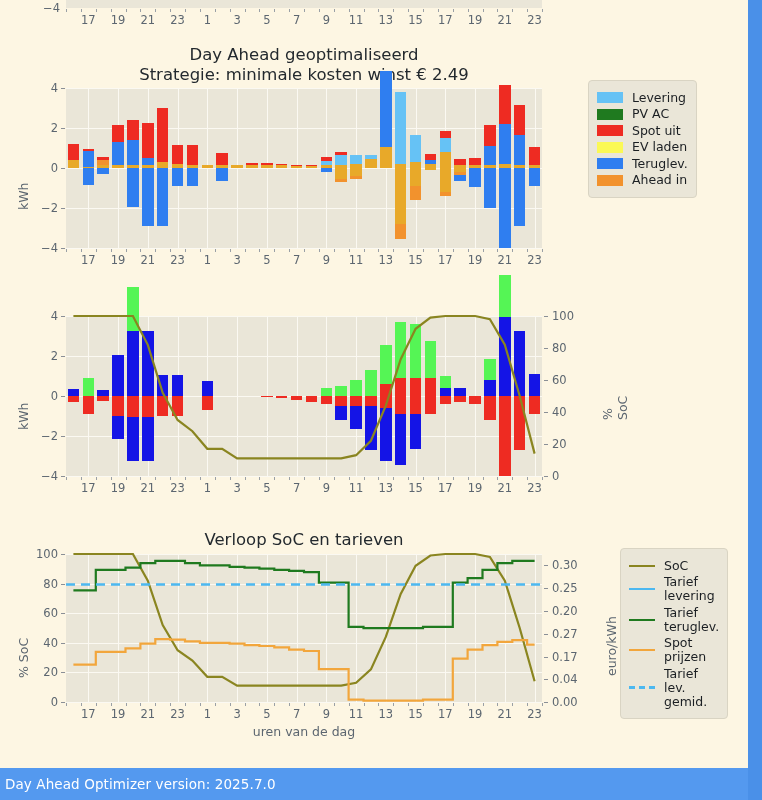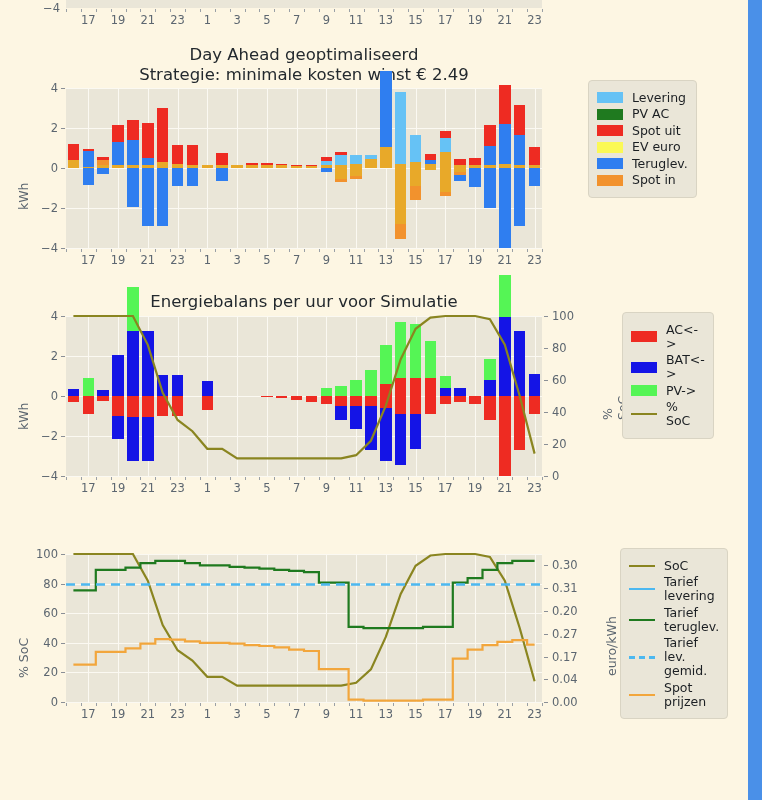--- a/index.html
+++ b/index.html
@@ -297,35 +297,34 @@
         <div class="row">
           <span class="sw" style="background:#1f7a1f;"></span>
           <span class="lbl">PV AC</span>
         </div>
         <div class="row">
           <span class="sw" style="background:#ee2b22;"></span>
           <span class="lbl">Spot uit</span>
         </div>
         <div class="row">
           <span class="sw" style="background:#fbf954;"></span>
-          <span class="lbl">EV euro</span>
+          <span class="lbl">EV laden</span>
         </div>
         <div class="row">
           <span class="sw" style="background:#2f7ef0;"></span>
           <span class="lbl">Teruglev.</span>
         </div>
         <div class="row">
           <span class="sw" style="background:#f2922d;"></span>
-          <span class="lbl">Spot in</span>
+          <span class="lbl">Ahead in</span>
         </div>
       </div>
   </div>
 
   <div class="chart" style="left:0;top:290px;width:620px;height:230px;">
-    <div class="ctitle" style="left:66px;width:476px;top:2px;">Energiebalans per uur voor Simulatie</div>
     <div class="axtitle rot" style="left:16px;top:140px;">kWh</div>
     <div class="axtitle rot" style="left:600px;top:130px;">% SoC</div>
     <div class="plot" style="left:66px;top:26px;width:476px;height:160px;" id="c2-plot">
         <div class="gridline" style="top:160.0px;"></div>
         <div class="gridline" style="top:120.0px;"></div>
         <div class="gridline" style="top:80.0px;"></div>
         <div class="gridline" style="top:40.0px;"></div>
         <div class="gridline" style="top:0.0px;"></div>
         <div class="gridline-v" style="left:22.3px;"></div>
         <div class="gridline-v" style="left:52.1px;"></div>
@@ -487,43 +486,27 @@
         <div class="xtick" style="left:296.6px;top:191px;">7</div>
         <div class="xtick" style="left:326.3px;top:191px;">9</div>
         <div class="xtick" style="left:356.1px;top:191px;">11</div>
         <div class="xtick" style="left:385.8px;top:191px;">13</div>
         <div class="xtick" style="left:415.6px;top:191px;">15</div>
         <div class="xtick" style="left:445.3px;top:191px;">17</div>
         <div class="xtick" style="left:475.1px;top:191px;">19</div>
         <div class="xtick" style="left:504.8px;top:191px;">21</div>
         <div class="xtick" style="left:534.6px;top:191px;">23</div>
       </div>
-    <div class="legend" id="c2-legend" style="left:622px;top:22px;">
-        <div class="row">
-          <span class="sw" style="background:#ee2b22;"></span>
-          <span class="lbl">AC&lt;-&gt;</span>
-        </div>
-        <div class="row">
-          <span class="sw" style="background:#1414e6;"></span>
-          <span class="lbl">BAT&lt;-&gt;</span>
-        </div>
-        <div class="row">
-          <span class="sw" style="background:#55f555;"></span>
-          <span class="lbl">PV-&gt;</span>
-        </div>
-        <div class="row">
-          <span class="swline" style="border-top-color:#8a8520;"></span>
-          <span class="lbl">% SoC</span>
-        </div>
-      </div>
   </div>
 
   <div class="chart" style="left:0;top:528px;width:620px;height:240px;">
+    <div class="ctitle" style="left:66px;width:476px;top:2px;">Verloop SoC en tarieven</div>
     <div class="axtitle rot" style="left:16px;top:150px;">% SoC</div>
     <div class="axtitle rot" style="left:604px;top:148px;">euro/kWh</div>
+    <div class="axtitle" style="left:66px;width:476px;text-align:center;top:196px;">uren van de dag</div>
     <div class="plot" style="left:66px;top:26px;width:476px;height:148px;" id="c3-plot">
         <div class="gridline" style="top:148.0px;"></div>
         <div class="gridline" style="top:118.4px;"></div>
         <div class="gridline" style="top:88.8px;"></div>
         <div class="gridline" style="top:59.2px;"></div>
         <div class="gridline" style="top:29.6px;"></div>
         <div class="gridline" style="top:0.0px;"></div>
         <div class="gridline-v" style="left:22.3px;"></div>
         <div class="gridline-v" style="left:52.1px;"></div>
         <div class="gridline-v" style="left:81.8px;"></div>
@@ -566,21 +549,21 @@
         <div class="ytick-r" style="left:552px;top:174.0px;">0.00</div>
         <div class="tickmark" style="left:544px;top:151.2px;"></div>
         <div class="ytick-r" style="left:552px;top:151.2px;">0.04</div>
         <div class="tickmark" style="left:544px;top:128.5px;"></div>
         <div class="ytick-r" style="left:552px;top:128.5px;">0.17</div>
         <div class="tickmark" style="left:544px;top:105.7px;"></div>
         <div class="ytick-r" style="left:552px;top:105.7px;">0.27</div>
         <div class="tickmark" style="left:544px;top:82.9px;"></div>
         <div class="ytick-r" style="left:552px;top:82.9px;">0.20</div>
         <div class="tickmark" style="left:544px;top:60.2px;"></div>
-        <div class="ytick-r" style="left:552px;top:60.2px;">0.31</div>
+        <div class="ytick-r" style="left:552px;top:60.2px;">0.25</div>
         <div class="tickmark" style="left:544px;top:37.4px;"></div>
         <div class="ytick-r" style="left:552px;top:37.4px;">0.30</div>
       </div>
     <div id="c3-xaxis">
         <div class="xminor" style="left:66.0px;top:175px;"></div>
         <div class="xminor" style="left:80.9px;top:175px;"></div>
         <div class="xminor" style="left:95.8px;top:175px;"></div>
         <div class="xminor" style="left:110.6px;top:175px;"></div>
         <div class="xminor" style="left:125.5px;top:175px;"></div>
         <div class="xminor" style="left:140.4px;top:175px;"></div>
@@ -637,25 +620,28 @@
           <span class="swline" style="border-top-color:#4cb8f0;"></span>
           <span class="lbl">Tarief
 levering</span>
         </div>
         <div class="row">
           <span class="swline" style="border-top-color:#1f7a1f;"></span>
           <span class="lbl">Tarief
 teruglev.</span>
         </div>
         <div class="row">
+          <span class="swline" style="border-top-color:#f2a63c;"></span>
+          <span class="lbl">Spot prijzen</span>
+        </div>
+        <div class="row">
           <span class="swdash" style="border-top-color:#4cb8f0;"></span>
           <span class="lbl">Tarief lev.
 gemid.</span>
         </div>
-        <div class="row">
-          <span class="swline" style="border-top-color:#f2a63c;"></span>
-          <span class="lbl">Spot prijzen</span>
-        </div>
       </div>
   </div>
 
+  <div class="footer-bar">
+    <div class="txt">Day Ahead Optimizer version: 2025.7.0</div>
+  </div>
   <div class="right-rail"></div>
 </div>
 
 </body></html>

